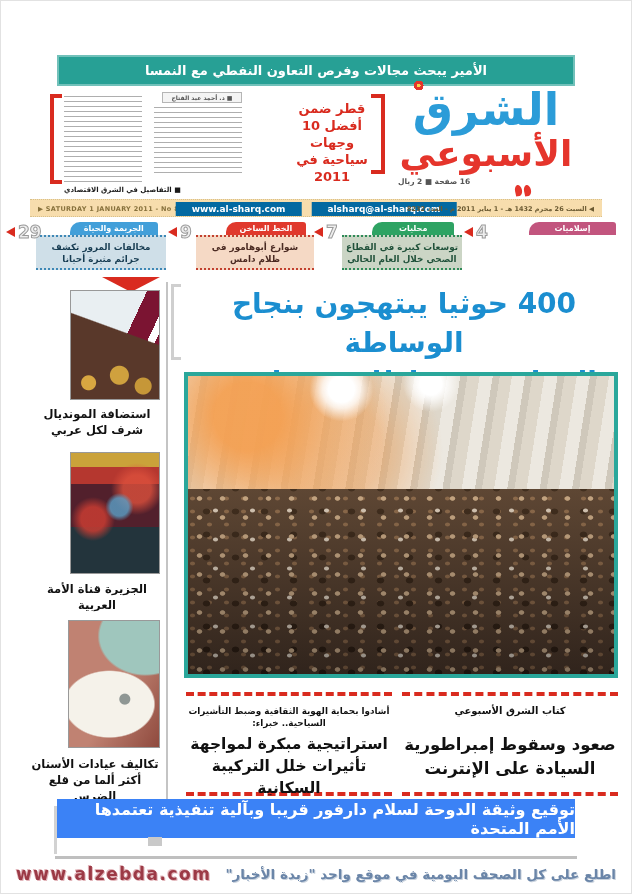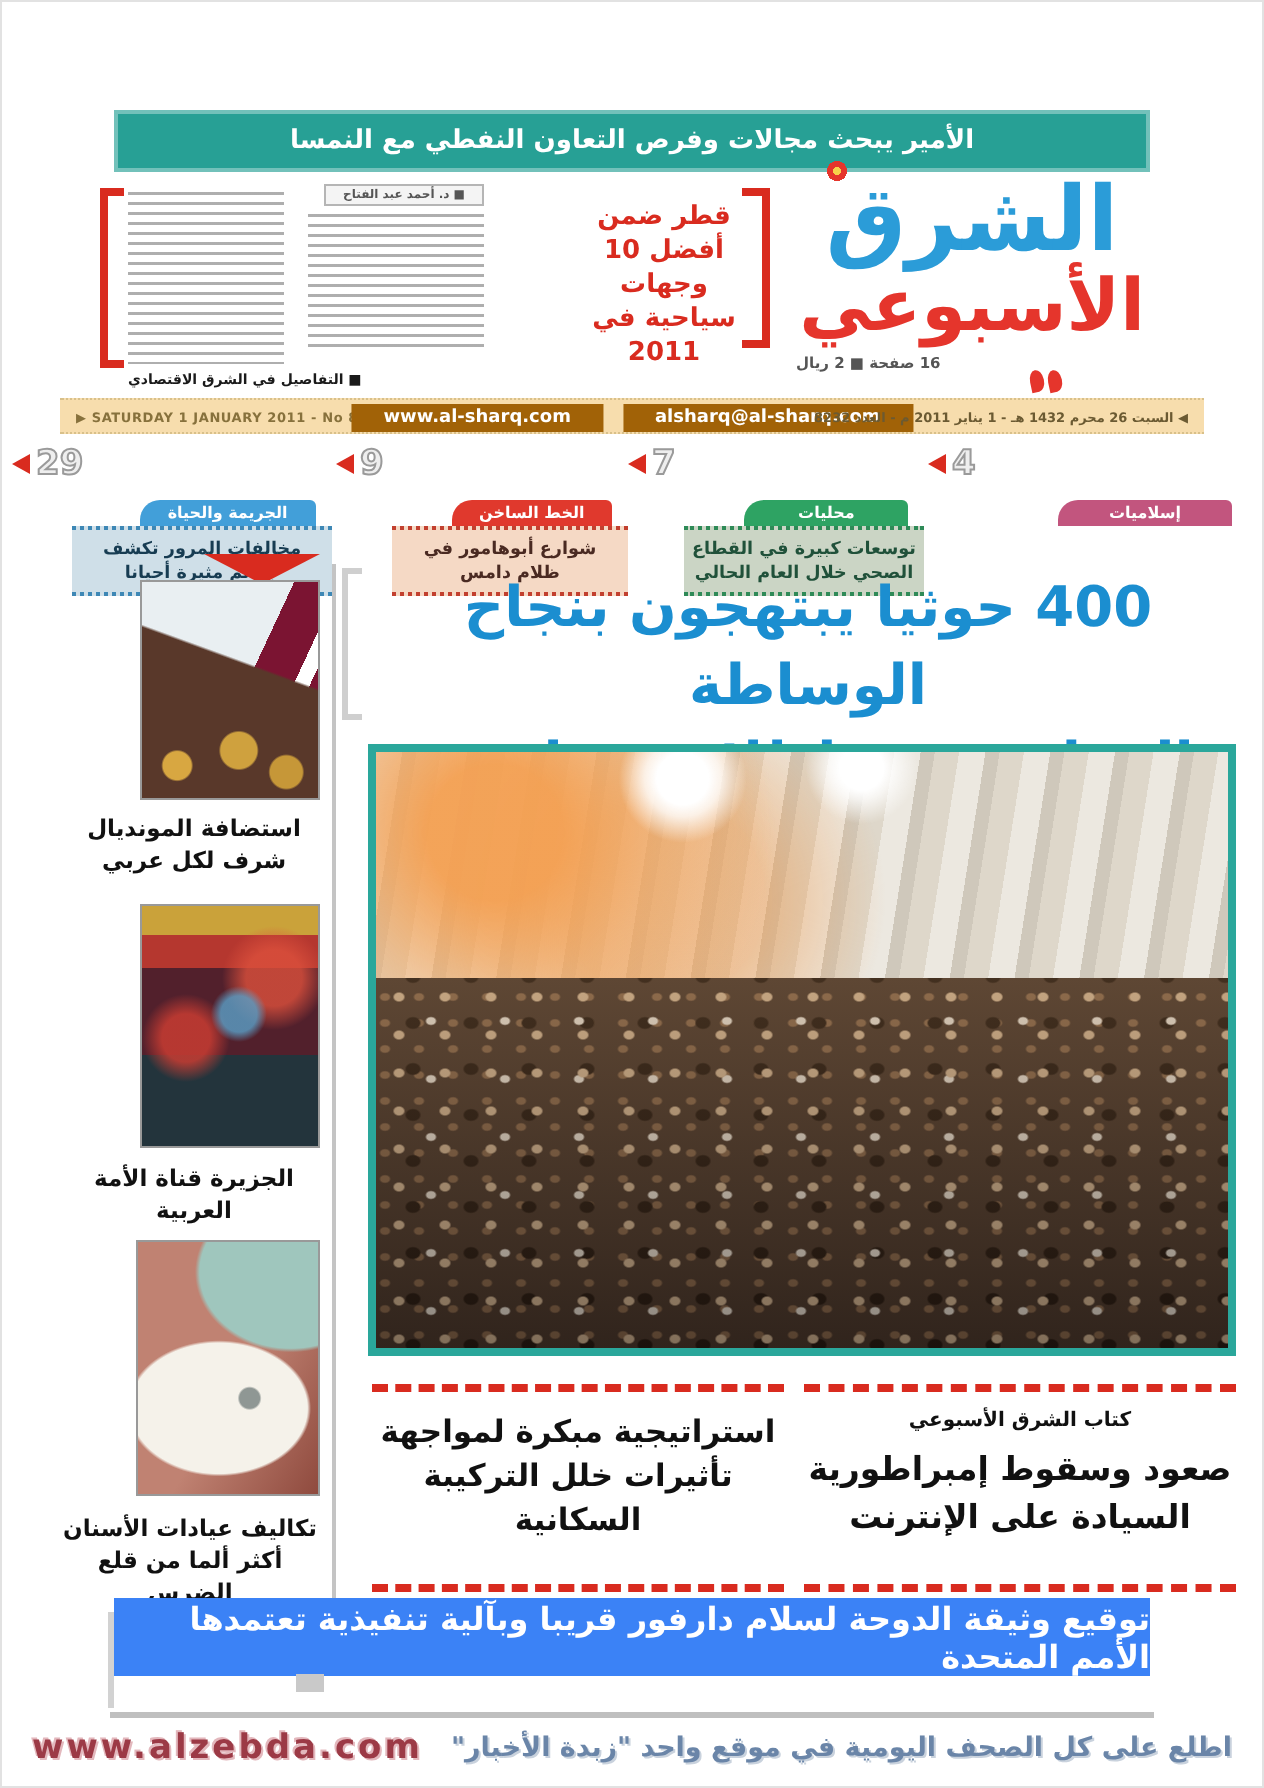--- a/index.html
+++ b/index.html
@@ -35,26 +35,26 @@
   .fk-r{right:0;top:15px;width:88px;height:70px;}
   .fk-l{right:100px;top:4px;width:78px;height:86px;}
   .lead-footer{left:14px;bottom:-4px;font-size:7px;font-weight:bold;color:#1a1a1a;}
 
   
   .info-bar{left:30px;top:199px;width:572px;height:18px;background:#f7ddad;
     border-top:1px dotted #d8c08a;border-bottom:1px dotted #d8c08a;direction:ltr;}
   .ib-left{left:8px;top:5px;font-size:6.5px;font-weight:bold;color:#87713c;letter-spacing:.3px;}
   .ib-right{right:8px;top:5px;font-size:6.5px;font-weight:bold;color:#6b5a32;direction:rtl;}
   .chips{left:50%;top:2px;transform:translateX(-50%);display:flex;gap:10px;}
-  .chip{background:#a16207;color:#fff;font-size:9px;font-weight:bold;padding:2px 16px;white-space:nowrap;}
+  .chip{background:#0369a1;color:#fff;font-size:9px;font-weight:bold;padding:2px 16px;white-space:nowrap;}
   .quote-ic{left:515px;top:185px;display:flex;gap:2px;}
   .quote-ic i{width:7px;height:11px;background:#e5352c;border-radius:50% 50% 50% 0;transform:rotate(-12deg);}
 
   
-  .idx-box{top:222px;height:48px;margin-top:28px;}
+  .idx-box{top:222px;height:48px;}
   .idx-tab{position:absolute;top:0;right:8px;width:68%;height:13px;border-radius:10px 3px 0 0;
     color:#fff;font-size:8px;font-weight:bold;text-align:center;line-height:13px;}
   .idx-body{position:absolute;top:13px;left:0;right:0;bottom:0;display:flex;align-items:center;
     justify-content:center;text-align:center;font-weight:bold;font-size:8.8px;line-height:12px;padding:1px 4px;}
   .idx-num{top:224px;display:flex;align-items:flex-start;gap:3px;}
   .idx-num b{font-size:17px;line-height:17px;color:#eee;-webkit-text-stroke:1px #9a9a9a;font-weight:bold;}
   .tri-left{width:0;height:0;border-top:5px solid transparent;border-bottom:5px solid transparent;
     border-right:9px solid #d92b1f;margin-top:3px;}
 
   
@@ -106,21 +106,21 @@
     radial-gradient(#1f150f 3.2px,transparent 4.2px),
     radial-gradient(#8a6a4e 2px,transparent 3px);
     background-size:100% 100%,23px 19px,37px 29px,29px 23px,17px 13px;
     background-position:0 0,0 0,9px 7px,4px 11px,13px 3px;}
 
   
   .teaser-box{border-top:4px dashed #d92b1f;border-bottom:4px dashed #d92b1f;text-align:center;
     padding-top:9px;color:#111;}
   .tz-r{left:402px;top:692px;width:216px;height:104px;}
   .tz-l{left:186px;top:692px;width:206px;height:104px;}
-  .tz-kicker{font-size:10px;font-weight:bold;margin-bottom:7px;}
+  .tz-kicker{font-size:10px;font-weight:bold;margin-bottom:17px;}
   .tz-kicker.small{font-size:8.8px;line-height:12px;margin-bottom:4px;}
   .tz-head{font-size:16.5px;font-weight:bold;line-height:24px;}
   .tz-head.small{font-size:15.5px;line-height:22px;}
 
   
   .blue-banner{left:57px;top:799px;width:518px;height:39px;background:#3b82f6;color:#fff;
     display:flex;align-items:center;justify-content:center;font-weight:bold;font-size:16px;}
   .mark-v{left:54px;top:806px;width:3px;height:48px;background:#d2d2d2;}
   .mark-sq{left:148px;top:837px;width:14px;height:9px;background:#c9c9c9;}
 
@@ -226,20 +226,21 @@
   <div class="abs main-photo">
     <div class="tent"></div>
     <div class="crowd"></div>
   </div>
 
   <div class="abs teaser-box tz-r">
     <div class="tz-kicker">كتاب الشرق الأسبوعي</div>
     <div class="tz-head">صعود وسقوط إمبراطورية السيادة على الإنترنت</div>
   </div>
   <div class="abs teaser-box tz-l">
+    <div class="tz-kicker small">أشادوا بحماية الهوية الثقافية وضبط التأشيرات السياحية.. خبراء:</div>
     <div class="tz-head small">استراتيجية مبكرة لمواجهة تأثيرات خلل التركيبة السكانية</div>
   </div>
 
   <div class="abs blue-banner">توقيع وثيقة الدوحة لسلام دارفور قريبا وبآلية تنفيذية تعتمدها الأمم المتحدة</div>
   <div class="abs mark-v"></div>
   <div class="abs mark-sq"></div>
 
   <div class="abs footer-rule"></div>
   <div class="abs watermark">
     <span class="wm-ar">اطلع على كل الصحف اليومية في موقع واحد "زبدة الأخبار"</span>

